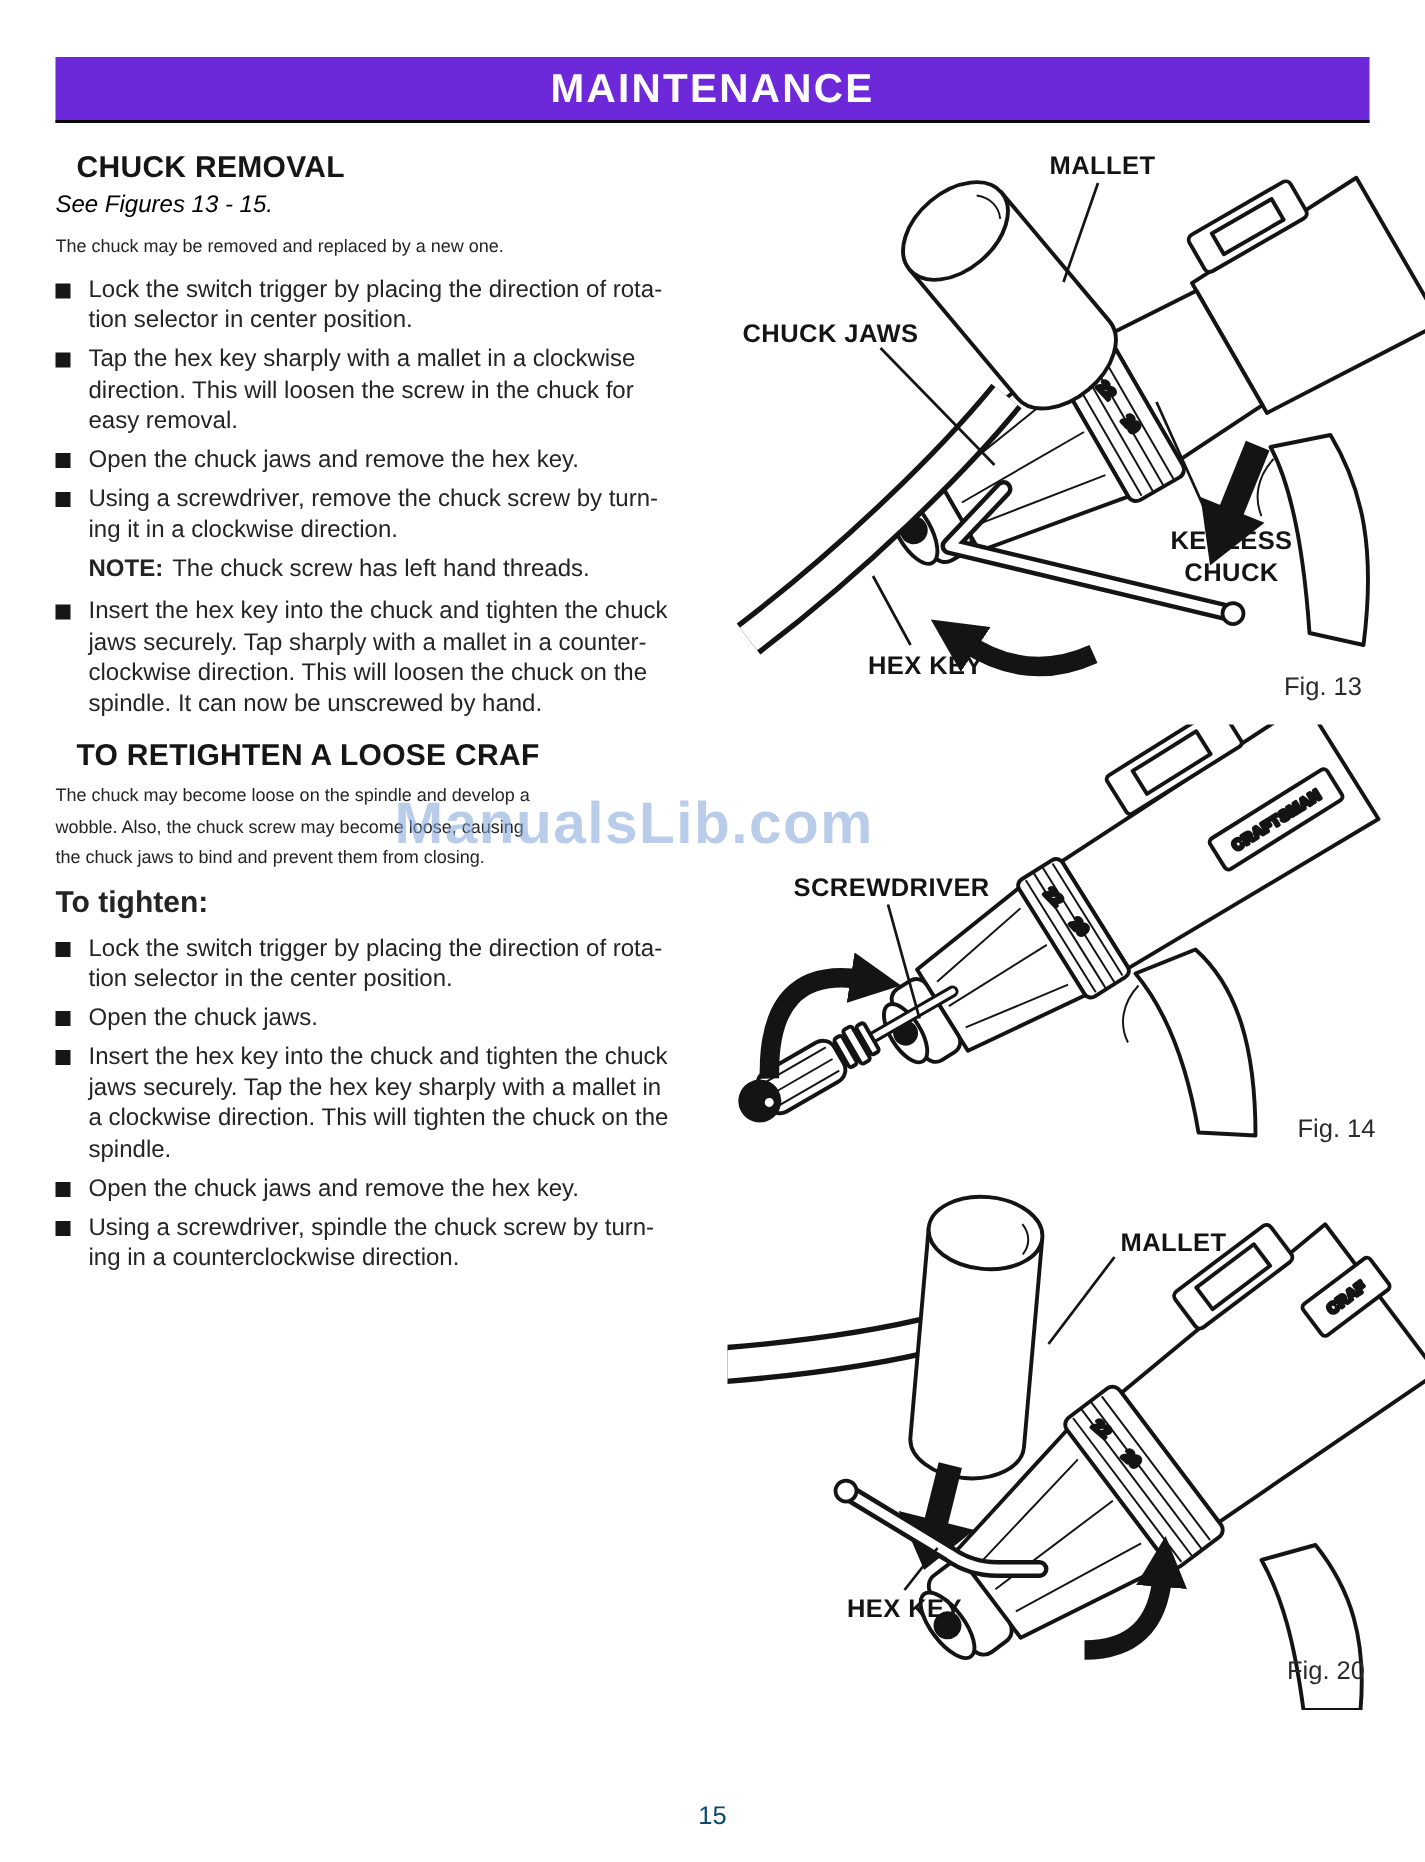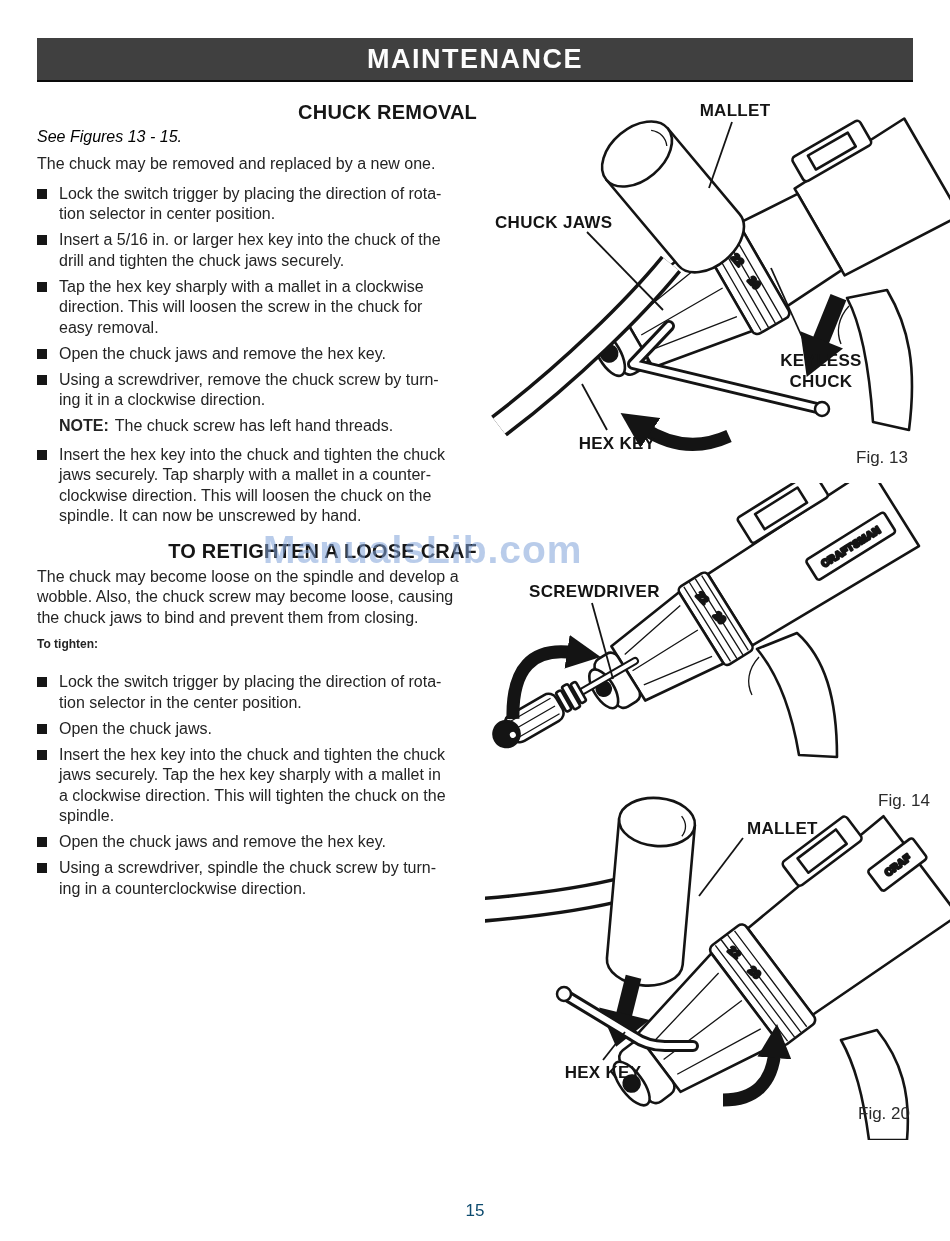--- a/index.html
+++ b/index.html
@@ -4,46 +4,46 @@
 <style>
   html,body{margin:0;padding:0;}
   body{
     width:950px;height:1241px;position:relative;background:#ffffff;
     font-family:"Liberation Sans","DejaVu Sans",sans-serif;color:#242424;
     overflow:hidden;
   }
   
   .header-bar{
     position:absolute;left:37px;top:38px;width:876px;height:42px;
-    background:#404040;border-bottom:2px solid #0a0a0a;
+    background:#6d28d9;border-bottom:2px solid #0a0a0a;
     display:flex;align-items:center;justify-content:center;z-index:2;
   }
   .header-bar h1{
     margin:0;color:#fdfdfd;font-size:27px;font-weight:bold;letter-spacing:1.5px;
   }
   
   .col-left{position:absolute;left:37px;top:101px;width:440px;z-index:1;}
-  .sec-h{font-size:20px;font-weight:bold;color:#161616;margin:0 0 4px 14px;letter-spacing:.2px;text-align:right;}
+  .sec-h{font-size:20px;font-weight:bold;color:#161616;margin:0 0 4px 14px;letter-spacing:.2px;}
   .sec-h.second{margin-top:13px;}
   .figref{font-style:italic;font-size:16px;margin:0 0 8px 0;color:#000000;}
-  .para{font-size:16px;line-height:20.5px;margin:0 0 9px 0;white-space:pre;}
-  .tighten{font-size:12px;font-weight:bold;margin:2px 0 21px 0;}
+  .para{font-size:12px;line-height:20.5px;margin:0 0 9px 0;white-space:pre;}
+  .tighten{font-size:20px;font-weight:bold;margin:2px 0 9px 0;}
   .bullet{display:flex;gap:12px;margin:0 0 5.5px 0;}
   .sq{width:10px;height:10px;background:#161616;margin-top:5px;flex:0 0 10px;}
   .bullet p{margin:0;font-size:16px;line-height:20.5px;white-space:pre;}
   .note{margin:3px 0 8px 22px;font-size:16px;line-height:20.5px;}
   .note .nlabel{font-weight:bold;margin-right:6px;}
   
   .figure{position:absolute;z-index:1;}
   .fig13{left:485px;top:92px;width:465px;height:385px;}
   .fig14{left:485px;top:483px;width:465px;height:292px;}
   .fig15{left:485px;top:788px;width:465px;height:352px;}
   .fig-caption{position:absolute;font-size:17px;color:#2b2b2b;text-align:right;}
   .fig13 .fig-caption{left:371px;top:356px;}
-  .fig14 .fig-caption{left:393px;top:260px;margin-top:48px;}
+  .fig14 .fig-caption{left:380px;top:260px;}
   .fig15 .fig-caption{left:373px;top:316px;}
   svg{display:block;}
   svg text.lbl{font-family:"Liberation Sans","DejaVu Sans",sans-serif;font-size:17px;font-weight:bold;fill:#141414;letter-spacing:.3px;}
   svg text.rn{font-family:"Liberation Sans","DejaVu Sans",sans-serif;font-size:11px;font-weight:bold;fill:#141414;}
   svg text.brand{font-family:"Liberation Sans","DejaVu Sans",sans-serif;font-size:10px;font-weight:bold;fill:#141414;letter-spacing:.5px;}
   .ldr{stroke:#141414;stroke-width:1.8;fill:none;}
   .ln{fill:#ffffff;stroke:#141414;stroke-width:2.6;stroke-linejoin:round;}
   .thin{fill:none;stroke:#141414;stroke-width:1.3;}
   .hk1{fill:none;stroke:#141414;stroke-width:12;stroke-linecap:round;stroke-linejoin:round;}
   .hk2{fill:none;stroke:#ffffff;stroke-width:6;stroke-linecap:round;stroke-linejoin:round;}
@@ -70,25 +70,20 @@
   <p class="figref">See Figures 13 - 15.</p>
   <p class="para">The chuck may be removed and replaced by a new one.</p>
 
   <div class="bullet">
     <span class="sq"></span>
     <p>Lock the switch trigger by placing the direction of rota-
 tion selector in center position.</p>
   </div>
   <div class="bullet">
     <span class="sq"></span>
-    <p>Insert a 5/16 in. or larger hex key into the chuck of the
-drill and tighten the chuck jaws securely.</p>
-  </div>
-  <div class="bullet">
-    <span class="sq"></span>
     <p>Tap the hex key sharply with a mallet in a clockwise
 direction. This will loosen the screw in the chuck for
 easy removal.</p>
   </div>
   <div class="bullet">
     <span class="sq"></span>
     <p>Open the chuck jaws and remove the hex key.</p>
   </div>
   <div class="bullet">
     <span class="sq"></span>

